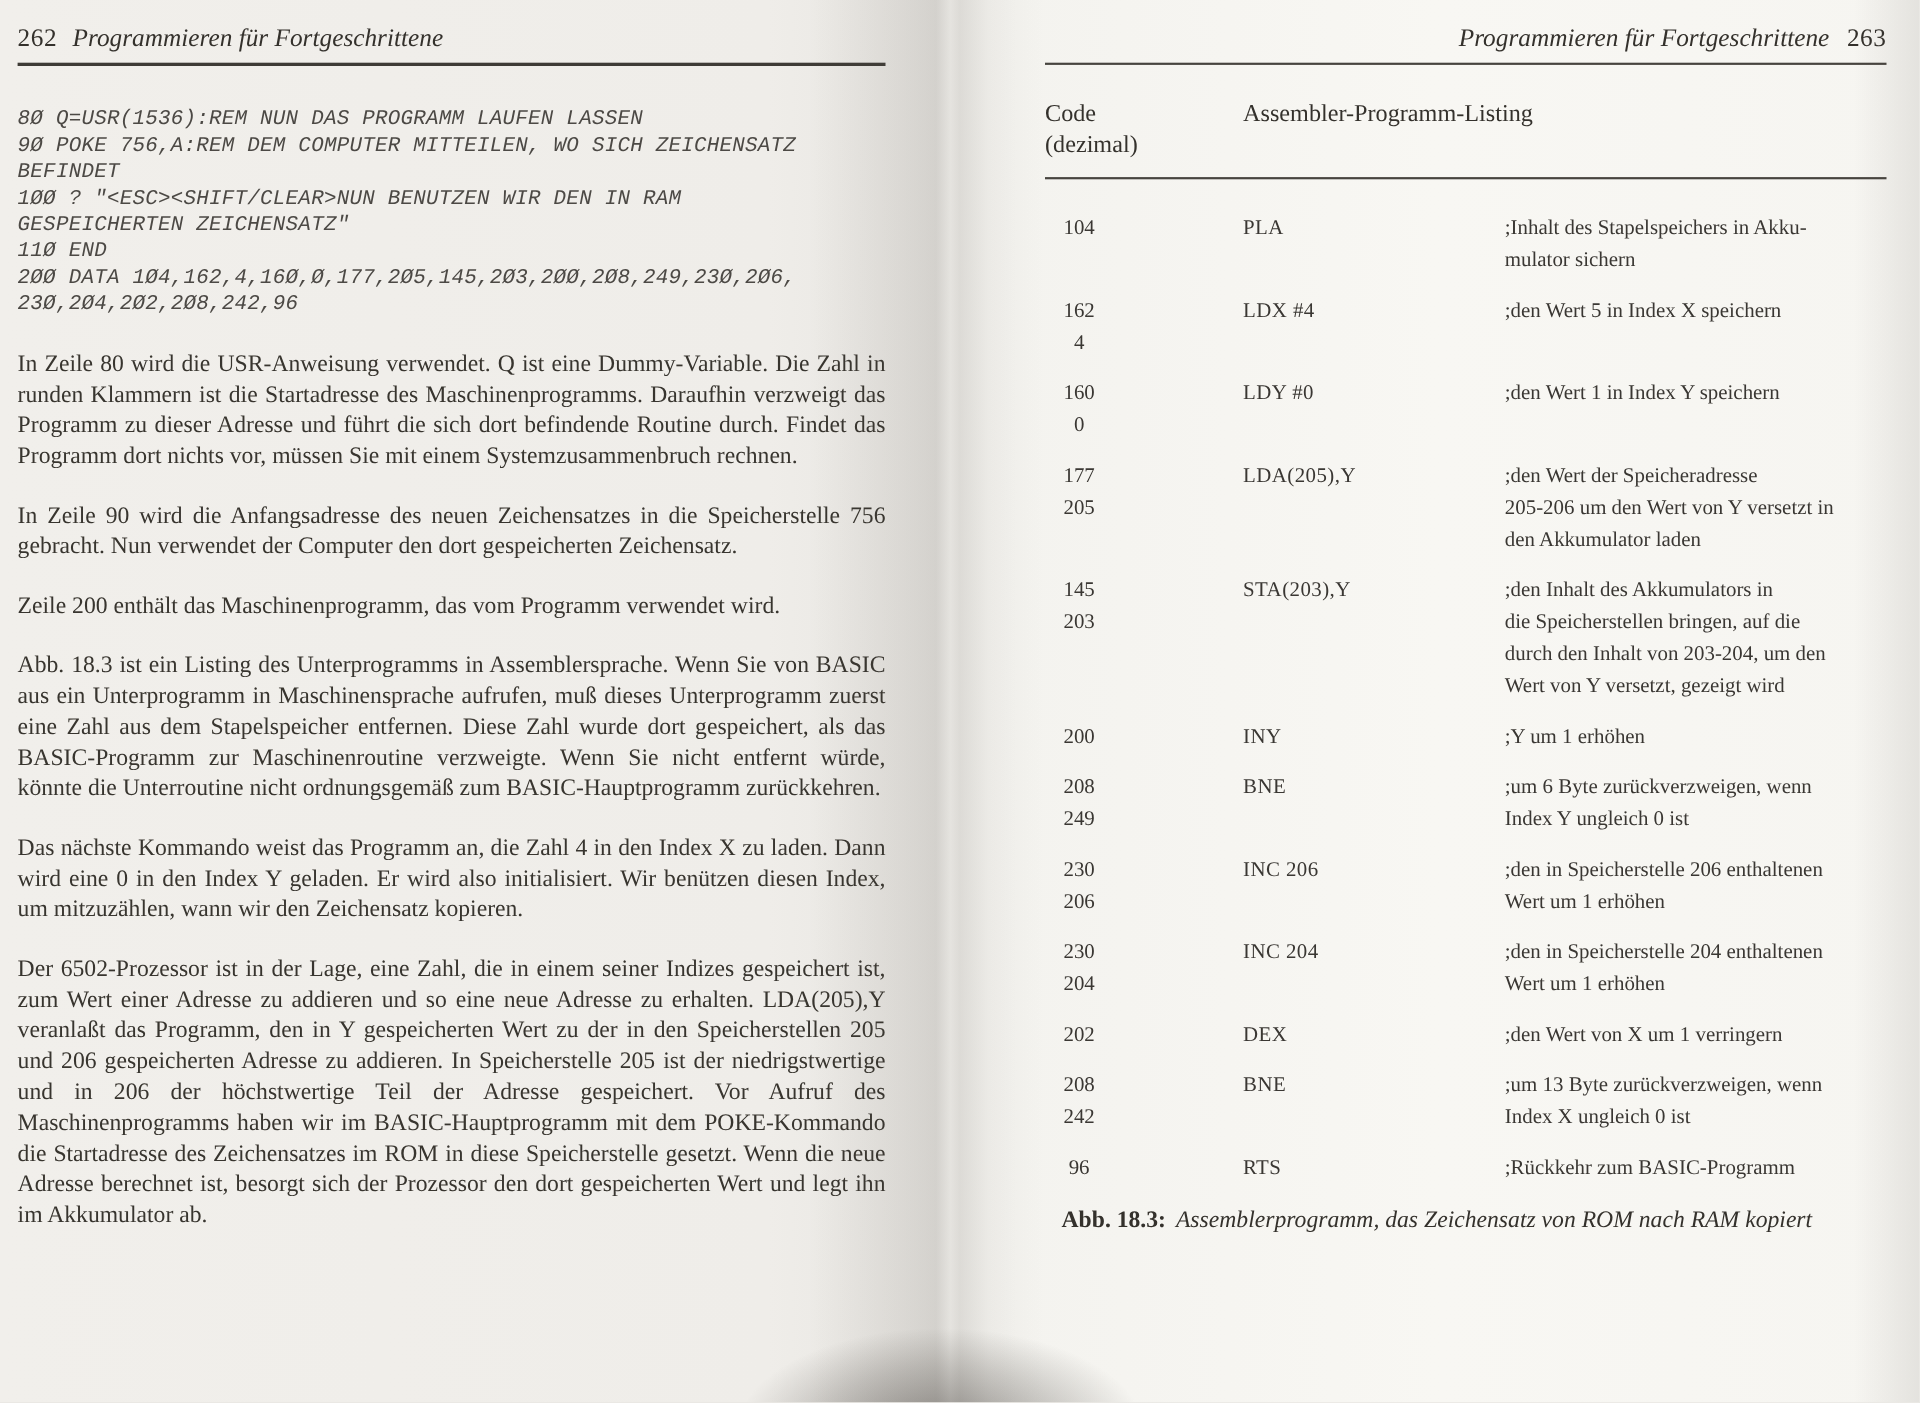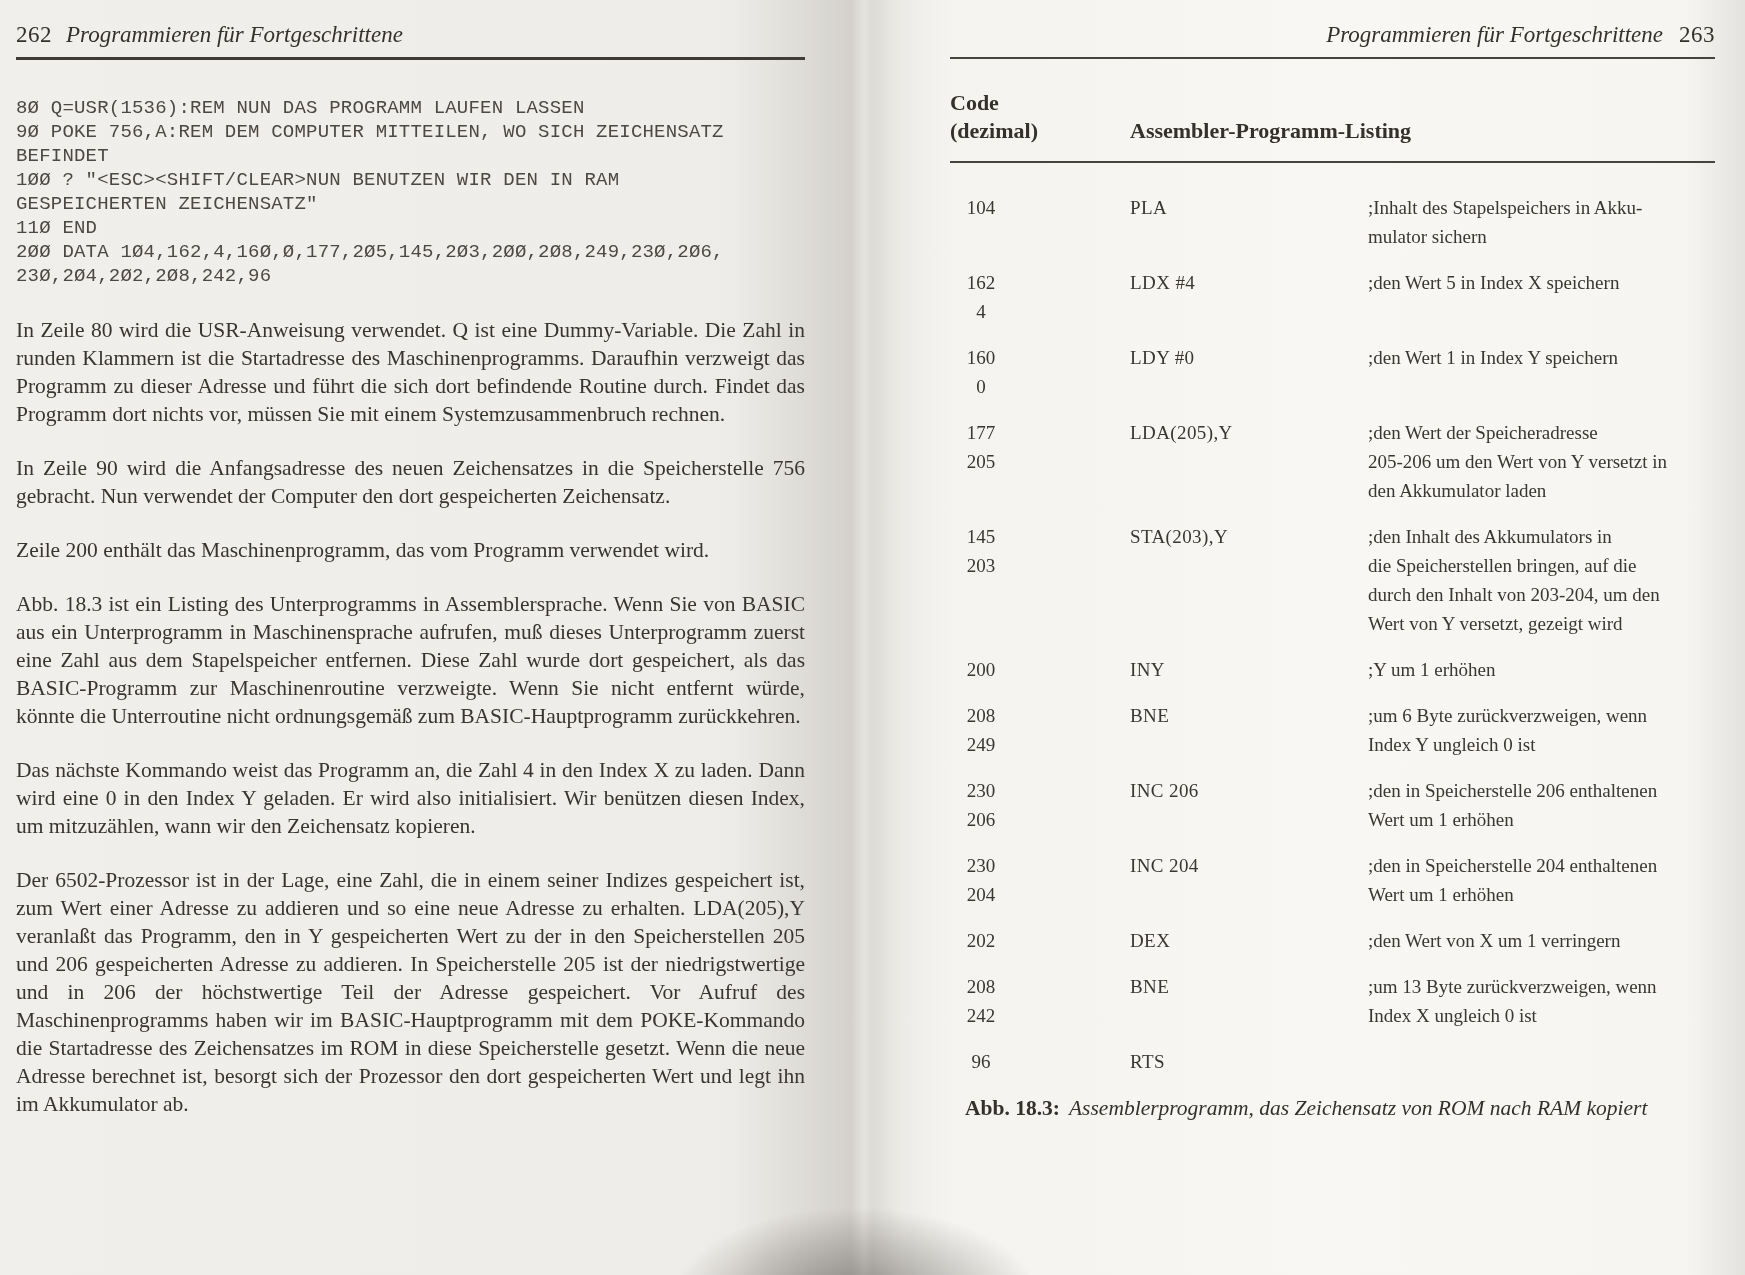--- a/index.html
+++ b/index.html
@@ -24,31 +24,32 @@
   .rule { border-top:2px solid #47443f; margin-top:9px; }
   .rule-left { border-top-width:3px; border-color:#3e3b36; }
 
   .code-listing {
     margin:36px 0 0 0;
     font-family:"Liberation Mono","DejaVu Sans Mono",monospace;
     font-size:19px; line-height:24px;
     letter-spacing:0.2px;
     color:#4c4945;
     white-space:pre-wrap;
+    font-style:italic;
   }
 
   .body-par {
     font-size:21.5px; line-height:28px;
     text-align:justify;
     margin:0 0 26px 0;
     color:#38352f;
   }
   .body-par.first { margin-top:28px; }
 
-  .table-head { margin-top:30px; display:flex; font-weight:bold; font-size:22px; line-height:28px; color:#34312c;align-items:flex-end; }
+  .table-head { margin-top:30px; display:flex; font-weight:normal; font-size:22px; line-height:28px; color:#34312c; }
   .th-code { width:180px; }
   .rule-mid { margin-top:16px; }
 
   .t-body { padding-top:30px; }
   .t-row { display:flex; margin-bottom:17px; font-size:19px; line-height:29px; color:#3a3733; }
   .td-codes    { width:62px; text-align:center; white-space:pre-line; }
   .td-mnemonic { width:238px; margin-left:118px; white-space:pre; letter-spacing:0.4px; }
   .td-comment  { flex:1; white-space:pre-line; }
 
   .caption { margin-top:20px; padding-left:15px; font-size:21.5px; color:#34312c; }
@@ -199,20 +200,21 @@
     <div class="td-codes">208
 242</div>
     <div class="td-mnemonic">BNE</div>
     <div class="td-comment">;um 13 Byte zurückverzweigen, wenn
 Index X ungleich 0 ist</div>
   </div>
 
   <div class="t-row">
     <div class="td-codes">96</div>
     <div class="td-mnemonic">RTS</div>
+    <div class="td-comment">;Rückkehr zum BASIC-Programm</div>
   </div>
 </div>
 
     <div class="caption">
       <span class="cap-label">Abb. 18.3:</span><span class="cap-text">Assemblerprogramm, das Zeichensatz von ROM nach RAM kopiert</span>
     </div>
   </section>
 
   <div class="gutter-shadow"></div>
   <div class="edge-shadow-right"></div>

